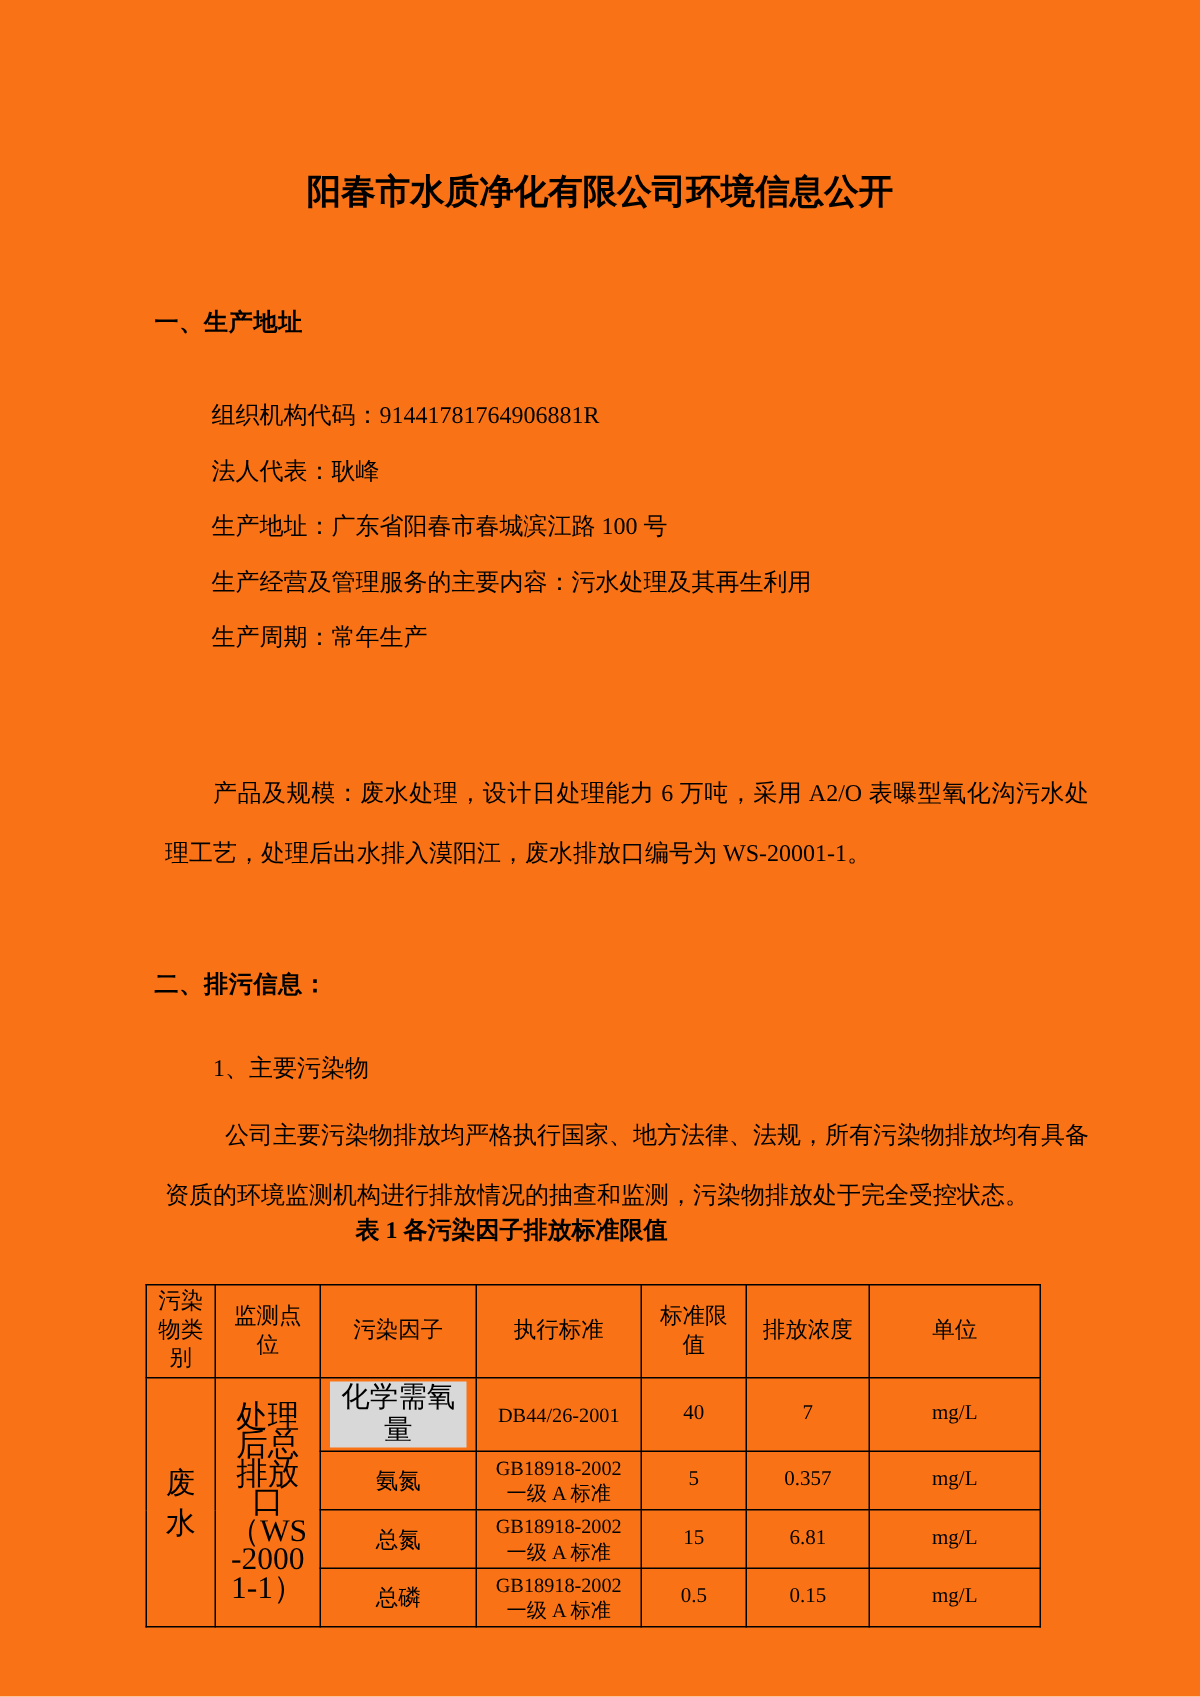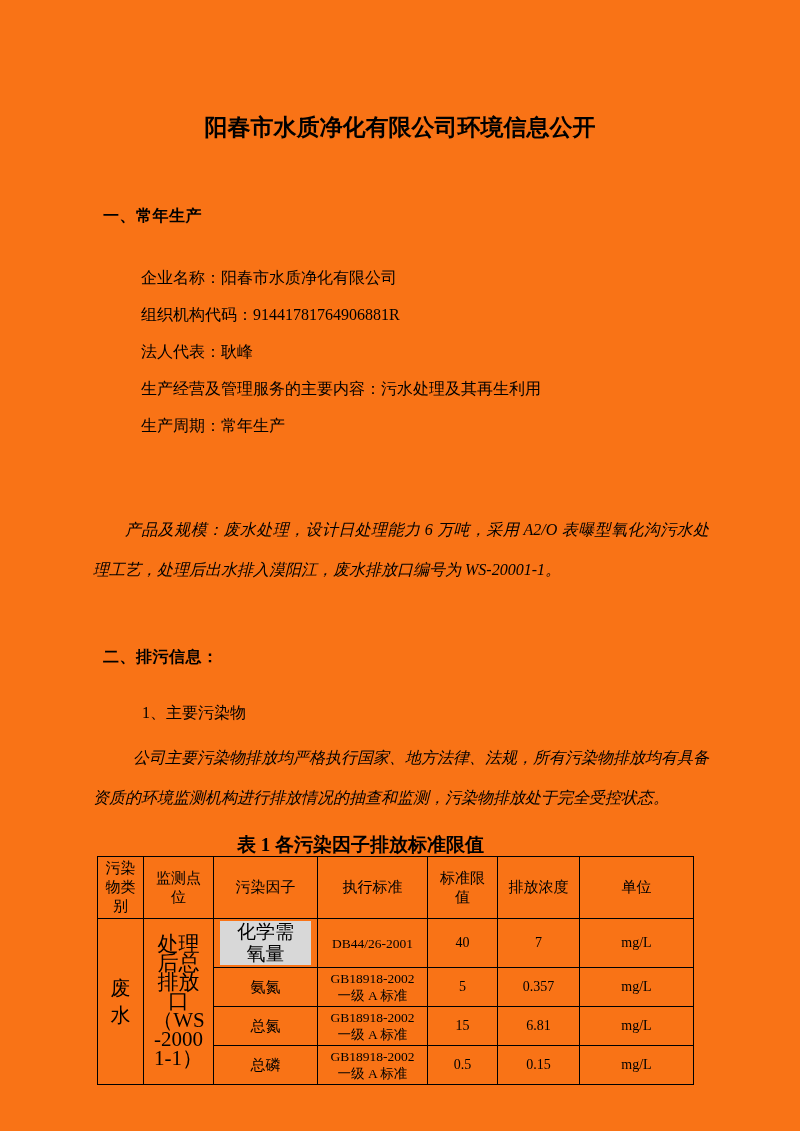--- a/index.html
+++ b/index.html
@@ -43,45 +43,43 @@
   }
   .info-item {
     height: 37px;
     line-height: 37px;
     font-size: 16px;
     white-space: pre-wrap;
   }
 
   .para {
     position: absolute;
-    left: 93px;
+    left: 110px;
     width: 616px;
     font-size: 16px;
     line-height: 40px;
     text-align: justify;
     white-space: pre-wrap;
-    font-style: italic;
   }
   .para1 { top: 510px; text-indent: 32px; }
   .para2 { top: 738px; text-indent: 40px; }
 
   .subheading {
     position: absolute;
     left: 142px; top: 702px;
     font-size: 16px;
     line-height: 22px;
   }
 
   .tbl-caption {
     position: absolute;
     left: 237px; top: 810px;
-    font-size: 19px;
+    font-size: 16px;
     font-weight: bold;
     line-height: 22px;
-    margin-top: 24px;
   }
 
   table.pollutant-table {
     position: absolute;
     left: 97px; top: 856px;
     width: 596px;
     border-collapse: collapse;
     table-layout: fixed;
   }
   .pollutant-table th, .pollutant-table td {
@@ -115,36 +113,36 @@
     line-height: 17px;
     white-space: pre-line;
   }
   td.cell-num, td.cell-unit { font-size: 14px; }
 
   .hl-cod {
     display: inline-block;
     font-size: 19px;
     line-height: 22px;
     background: #d8d8d8; 
-    padding: 0 16px;
+    padding: 0 6px;
   }
 </style>
 </head>
 <body>
 
 <div class="page">
 
   <h1 class="doc-title">阳春市水质净化有限公司环境信息公开</h1>
 
-  <div class="sec-heading sec1-heading">一、常年生产</div>
+  <div class="sec-heading sec1-heading">一、生产地址</div>
 
   <div class="info-list">
-    <div class="info-item">企业名称：阳春市水质净化有限公司</div>
     <div class="info-item">组织机构代码：91441781764906881R</div>
     <div class="info-item">法人代表：耿峰</div>
+    <div class="info-item">生产地址：广东省阳春市春城滨江路 100 号</div>
     <div class="info-item">生产经营及管理服务的主要内容：污水处理及其再生利用</div>
     <div class="info-item">生产周期：常年生产</div>
   </div>
 
   <p class="para para1">产品及规模：废水处理，设计日处理能力 6 万吨，采用 A2/O 表曝型氧化沟污水处理工艺，处理后出水排入漠阳江，废水排放口编号为 WS-20001-1。</p>
 
   <div class="sec-heading sec2-heading">二、排污信息：</div>
 
   <div class="subheading">1、主要污染物</div>
 

